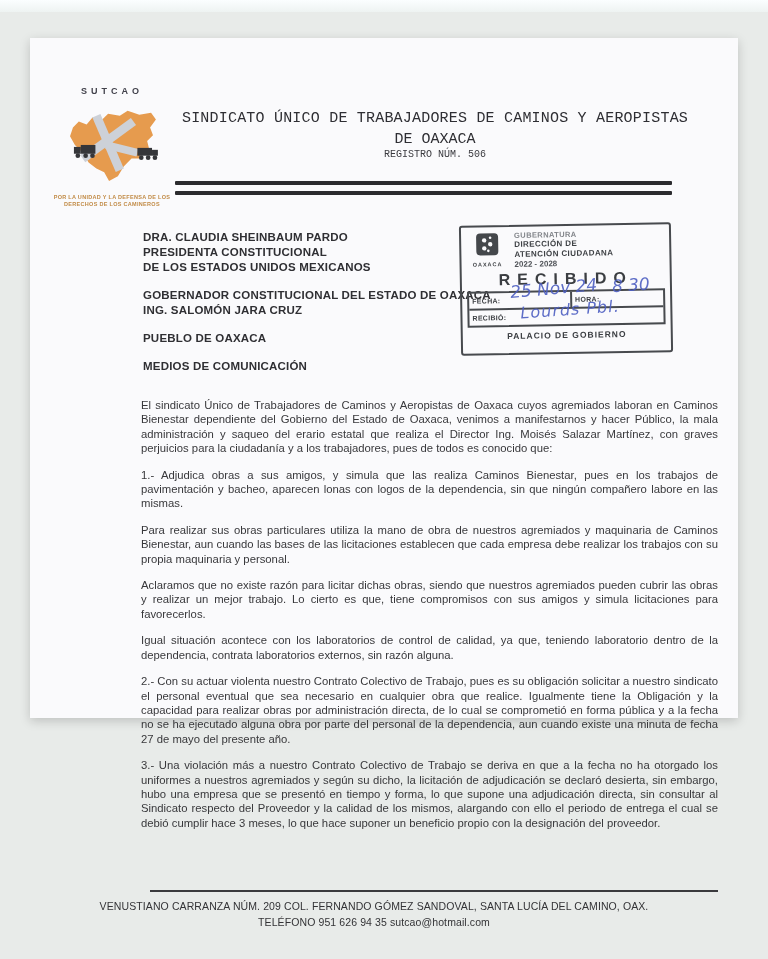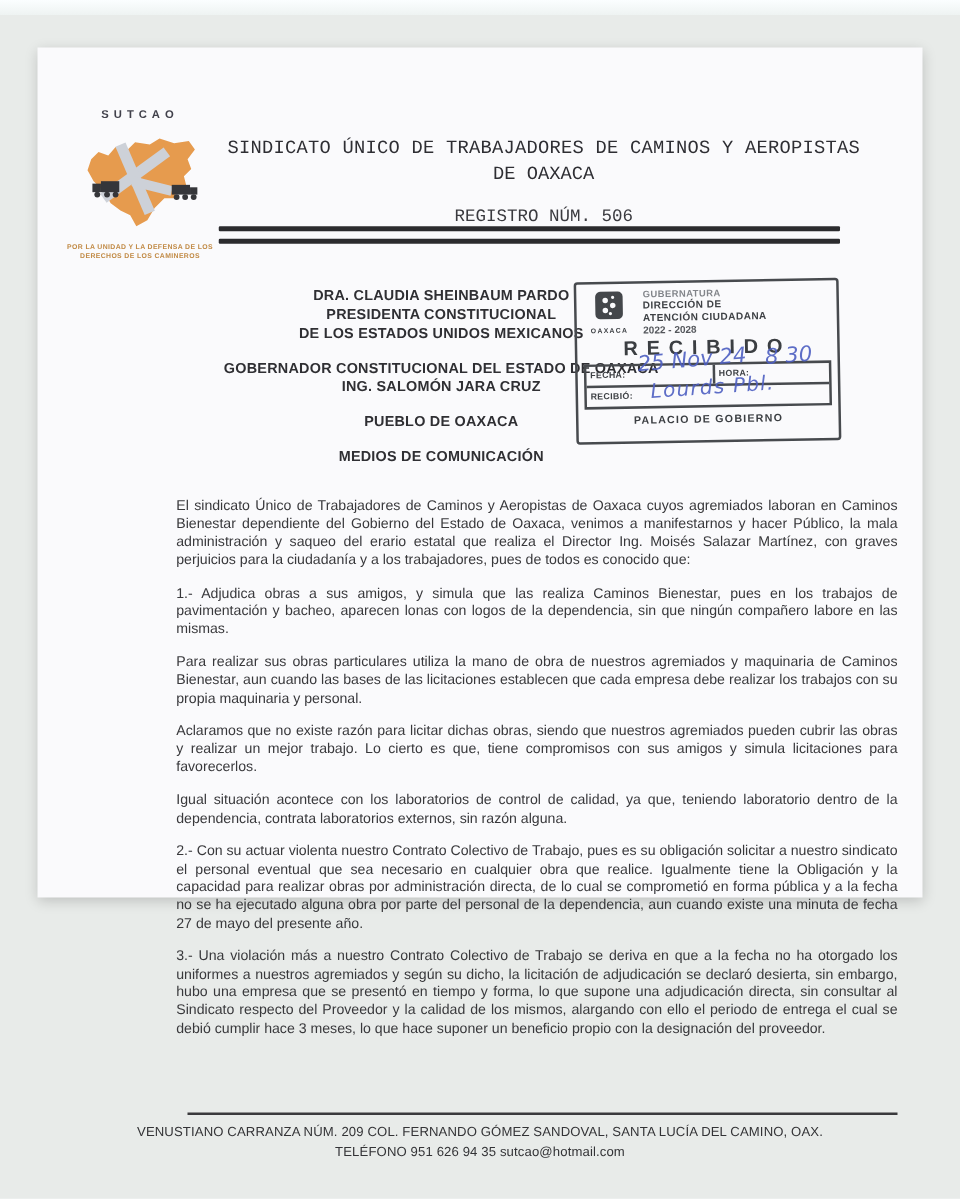--- a/index.html
+++ b/index.html
@@ -20,28 +20,28 @@
     box-shadow:0 3px 10px rgba(0,0,0,0.18);
   }
   
   .logo-block{position:absolute;left:20px;top:48px;width:124px;text-align:center;}
   .logo-acronym{font-size:9px;font-weight:bold;letter-spacing:4px;color:#41414b;}
   .logo-map{margin-top:6px;}
   .logo-motto{margin-top:6px;font-size:5.5px;line-height:7px;font-weight:bold;color:#c18a45;letter-spacing:0.3px;}
   .header-title{position:absolute;left:140px;top:72px;width:530px;text-align:center;color:#2e2e33;font-family:Liberation Mono, monospace;}
   .title-l1{font-size:15px;letter-spacing:0.2px;}
   .title-l2{font-size:15px;margin-top:4px;}
-  .registro{font-size:14px;margin-top:18px;color:#3a3a3f;}
+  .registro{font-size:10px;margin-top:1px;color:#3a3a3f;}
   .rule{position:absolute;left:145px;width:497px;height:4px;background:#2b2b2e;border-radius:1px;}
   .rule1{top:143px;}
   .rule2{top:153px;}
   
   .recipients{position:absolute;left:113px;top:192px;width:420px;color:#2f2f33;}
   .rgroup{margin-bottom:13px;}
-  .rline{font-size:11.5px;font-weight:bold;line-height:15px;letter-spacing:0.2px;text-align:center;}
+  .rline{font-size:11.5px;font-weight:bold;line-height:15px;letter-spacing:0.2px;}
   
   .stamp{
     position:absolute;left:430px;top:186px;width:212px;height:130px;
     border:2.5px solid #474a4e;border-radius:3px;
     transform:rotate(-1deg);
     color:#43464b;background:transparent;
     padding:4px 5px 3px 5px;box-sizing:border-box;
   }
   .stamp-head{display:flex;align-items:flex-start;}
   .stamp-logo-col{width:42px;text-align:center;flex:none;margin-top:1px;}
@@ -67,21 +67,21 @@
   .hw-hora{left:150px;top:50px;font-size:17px;transform:rotate(-3deg);}
   .hw-recibio{left:58px;top:74px;font-size:16px;transform:rotate(-3deg);letter-spacing:1px;}
   
   .body-text{
     position:absolute;left:111px;top:360px;width:577px;
     font-size:11.3px;line-height:14.4px;text-align:justify;color:#38383b;
   }
   .body-text p{margin:0 0 12px 0;}
   
   .footer-rule{position:absolute;left:120px;top:852px;width:568px;height:2px;background:#3a3a3d;}
-  .footer{position:absolute;left:54px;top:860px;width:600px;text-align:center;color:#333336;}
+  .footer{position:absolute;left:44px;top:860px;width:600px;text-align:center;color:#333336;}
   .footer-line{font-size:10.5px;line-height:16px;letter-spacing:0.1px;}
 </style>
 </head>
 <body>
 
 <div>
   <div class="top-strip"></div>
 
   <div class="paper">
 

